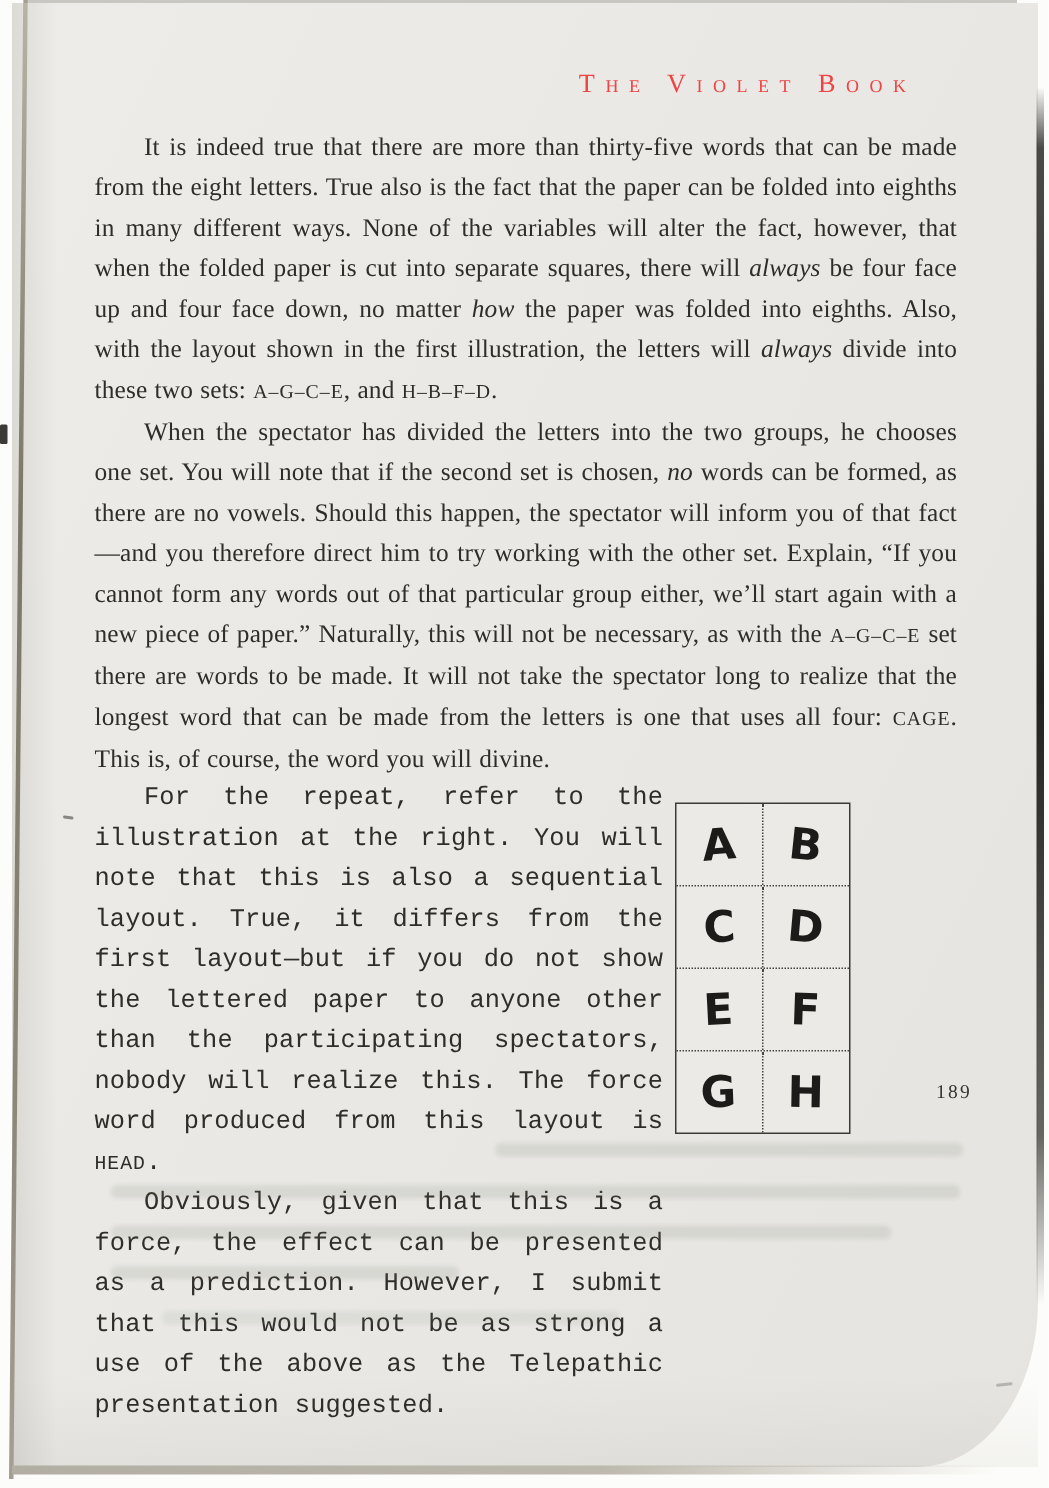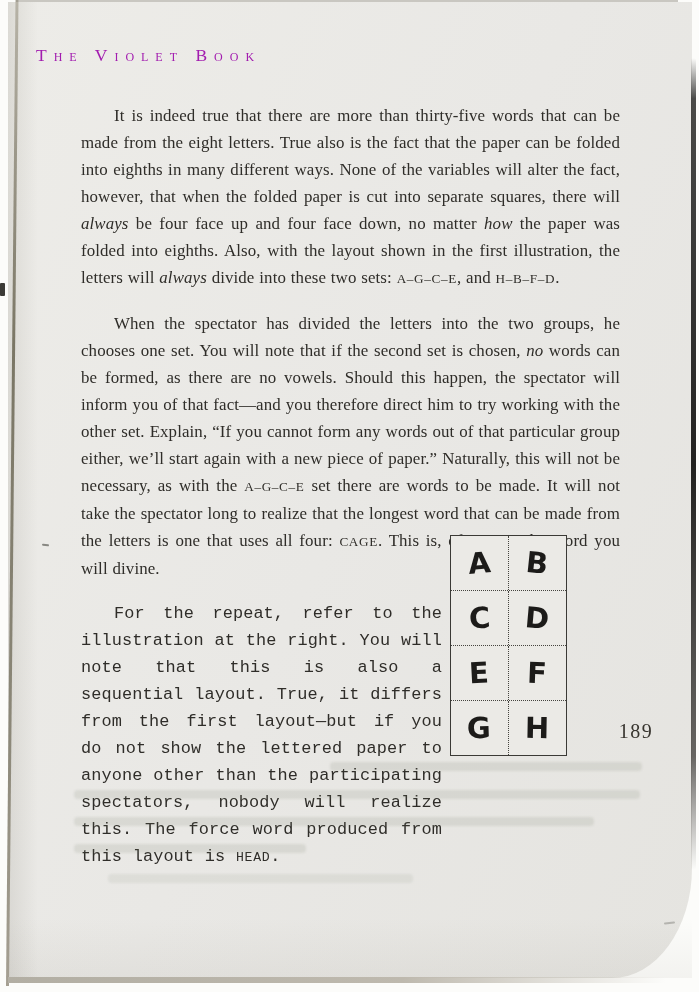--- a/index.html
+++ b/index.html
@@ -37,30 +37,30 @@
     background:linear-gradient(to right,#b2aea3,#beb9ae 60%, rgba(200,196,186,0));
   }
   .edge-top {
     position:absolute; left:16px; top:0; width:662px; height:2px;
     background:rgba(140,136,124,.45);
   }
   
   .title {
     position:absolute; left:63px; top:45px; width:575px;
     transform:translateX(-27px);
-    text-align:left; font-variant:small-caps; letter-spacing:.40em;
-    font-size:17.5px; color:#a21caf;
+    text-align:right; font-variant:small-caps; letter-spacing:.40em;
+    font-size:17.5px; color:#ef4444;
   }
   
   .textcol {
     position:absolute; left:63px; top:84px; width:575px;
     font-size:16.9px; line-height:27px; letter-spacing:.1px; word-spacing:.5px;
     color:#2f2d29; text-align:justify;
   }
-  .textcol p { margin:18px; text-indent:33px; }
+  .textcol p { margin:0; text-indent:33px; }
   .textcol p.wrapped { margin-right:196px;font-family:Liberation Mono, monospace; }
   .it { font-style:italic; }
   .sc { font-size:13.2px; letter-spacing:.05em; }
   
   .figure {
     position:absolute; left:450px; top:535px; width:117px; height:221px;
     box-sizing:border-box; border:1.5px solid #3b3a36; background:#ebeae6;
     display:flex; flex-direction:column;
   }
   .figrow { flex:1; display:flex; box-sizing:border-box; border-bottom:1.5px dotted #45443f; }
@@ -76,21 +76,21 @@
   .figrow:nth-child(1) .figcell:nth-child(2) span { transform:rotate(6deg); }
   .figrow:nth-child(2) .figcell:nth-child(1) span { transform:rotate(-4deg); }
   .figrow:nth-child(2) .figcell:nth-child(2) span { transform:rotate(5deg); }
   .figrow:nth-child(3) .figcell:nth-child(1) span { transform:rotate(-3deg); }
   .figrow:nth-child(3) .figcell:nth-child(2) span { transform:rotate(2deg); }
   .figrow:nth-child(4) .figcell:nth-child(1) span { transform:rotate(-2deg); }
   .figrow:nth-child(4) .figcell:nth-child(2) span { transform:rotate(1deg); }
   
   .pagenum {
     position:absolute; left:612px; top:720px; width:48px; text-align:center;
-    font-size:20px; letter-spacing:1.5px; color:#38352f;
+    font-size:13px; letter-spacing:1.5px; color:#38352f;
   }
   
   .ghost {
     position:absolute; height:9px; border-radius:4px;
     background:rgba(122,126,106,.15); filter:blur(1.3px);
   }
   .ghost.faint { background:rgba(122,126,106,.10); }
   
   .speck { position:absolute; background:rgba(55,54,48,.55); border-radius:1px; }
 </style>
@@ -105,20 +105,21 @@
   <div class="edge-top"></div>
   <div class="edge-right"></div>
   <div class="edge-bottom"></div>
 
   <div class="title">The Violet Book</div>
 
   <div class="textcol">
     <p><span>It is indeed true that there are more than thirty-five words that can be made from the eight letters. True also is the fact that the paper can be folded into eighths in many different ways. None of the variables will alter the fact, however, that when the folded paper is cut into separate squares, there will </span><span class="it">always</span><span> be four face up and four face down, no matter </span><span class="it">how</span><span> the paper was folded into eighths. Also, with the layout shown in the first illustration, the letters will </span><span class="it">always</span><span> divide into these two sets: </span><span class="sc">A–G–C–E</span><span>, and </span><span class="sc">H–B–F–D</span><span>.</span></p>
     <p><span>When the spectator has divided the letters into the two groups, he chooses one set. You will note that if the second set is chosen, </span><span class="it">no</span><span> words can be formed, as there are no vowels. Should this happen, the spectator will inform you of that fact—and you therefore direct him to try working with the other set. Explain, “If you cannot form any words out of that particular group either, we’ll start again with a new piece of paper.” Naturally, this will not be necessary, as with the </span><span class="sc">A–G–C–E</span><span> set there are words to be made. It will not take the spectator long to realize that the longest word that can be made from the letters is one that uses all four: </span><span class="sc">CAGE</span><span>. This is, of course, the word you will divine.</span></p>
     <p class="wrapped"><span>For the repeat, refer to the illustration at the right. You will note that this is also a sequential layout. True, it differs from the first layout—but if you do not show the lettered paper to anyone other than the participating spectators, nobody will realize this. The force word produced from this layout is </span><span class="sc">HEAD</span><span>.</span></p>
+    <p class="wrapped"><span>Obviously, given that this is a force, the effect can be presented as a prediction. However, I submit that this would not be as strong a use of the above as the Telepathic presentation suggested.</span></p>
   </div>
 
   <div class="figure">
     <div class="figrow">
       <div class="figcell">
           <span>A</span>
         </div>
       <div class="figcell">
           <span>B</span>
         </div>

